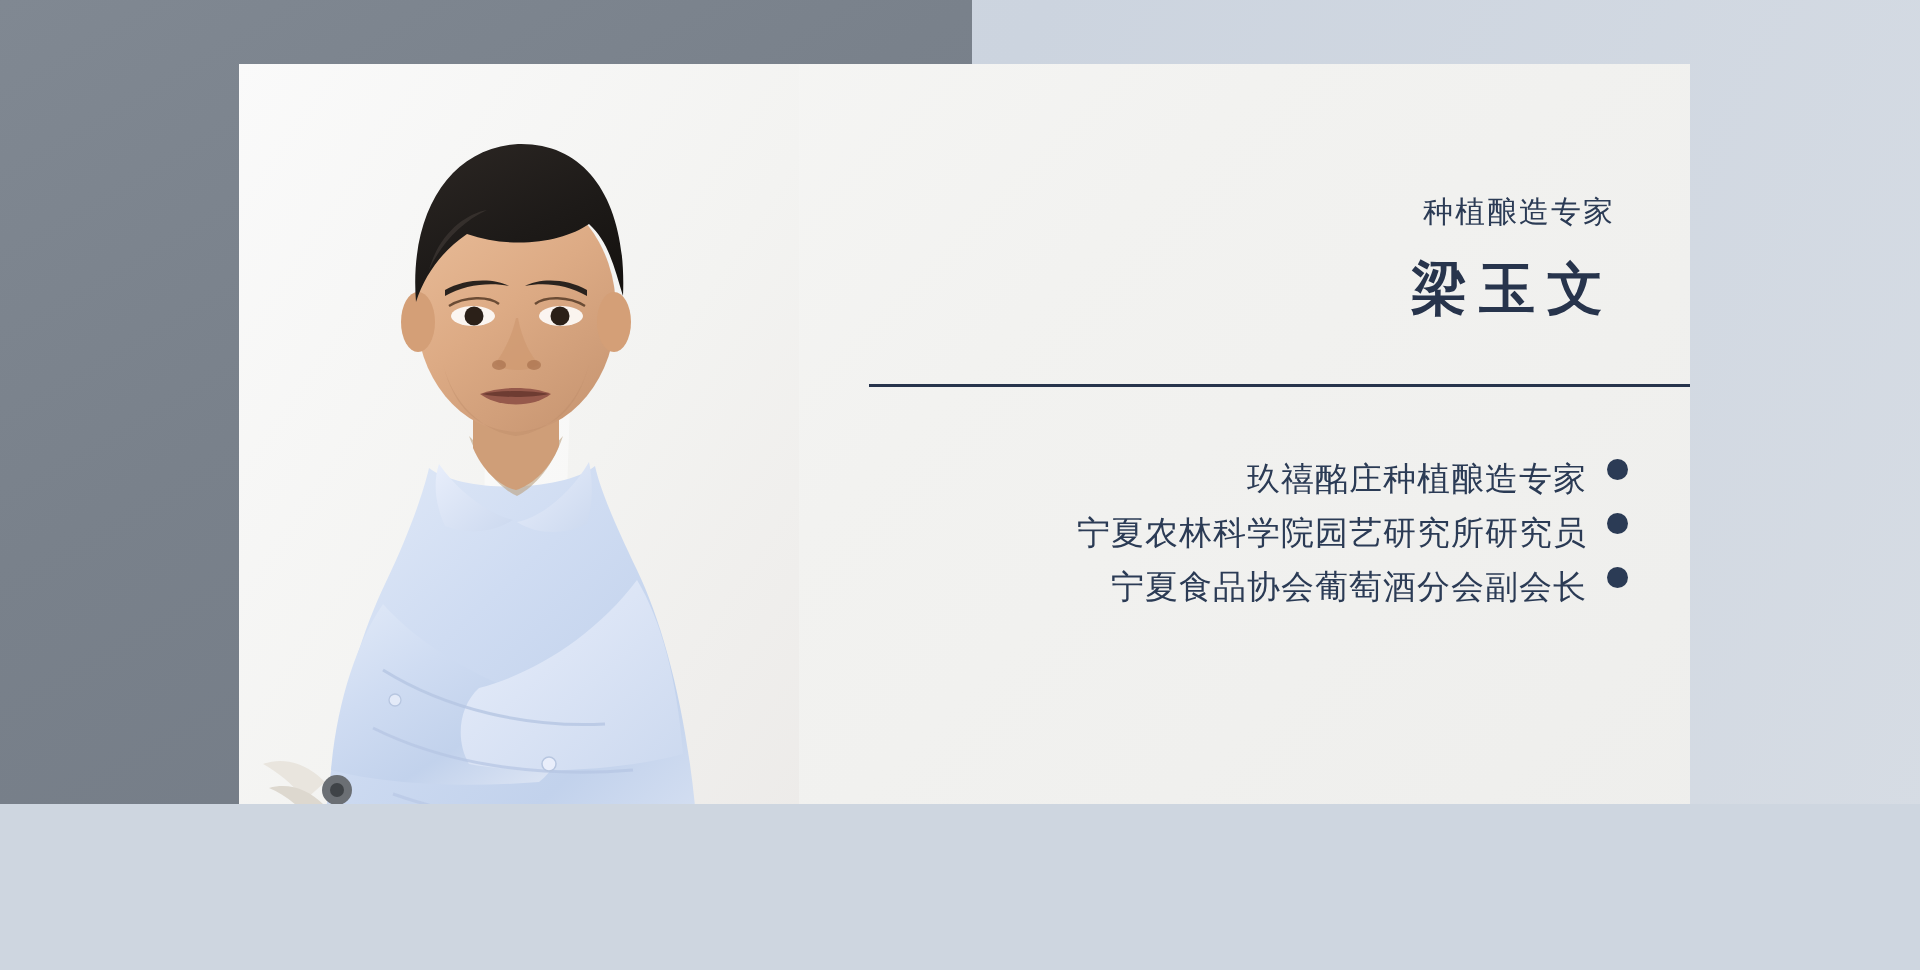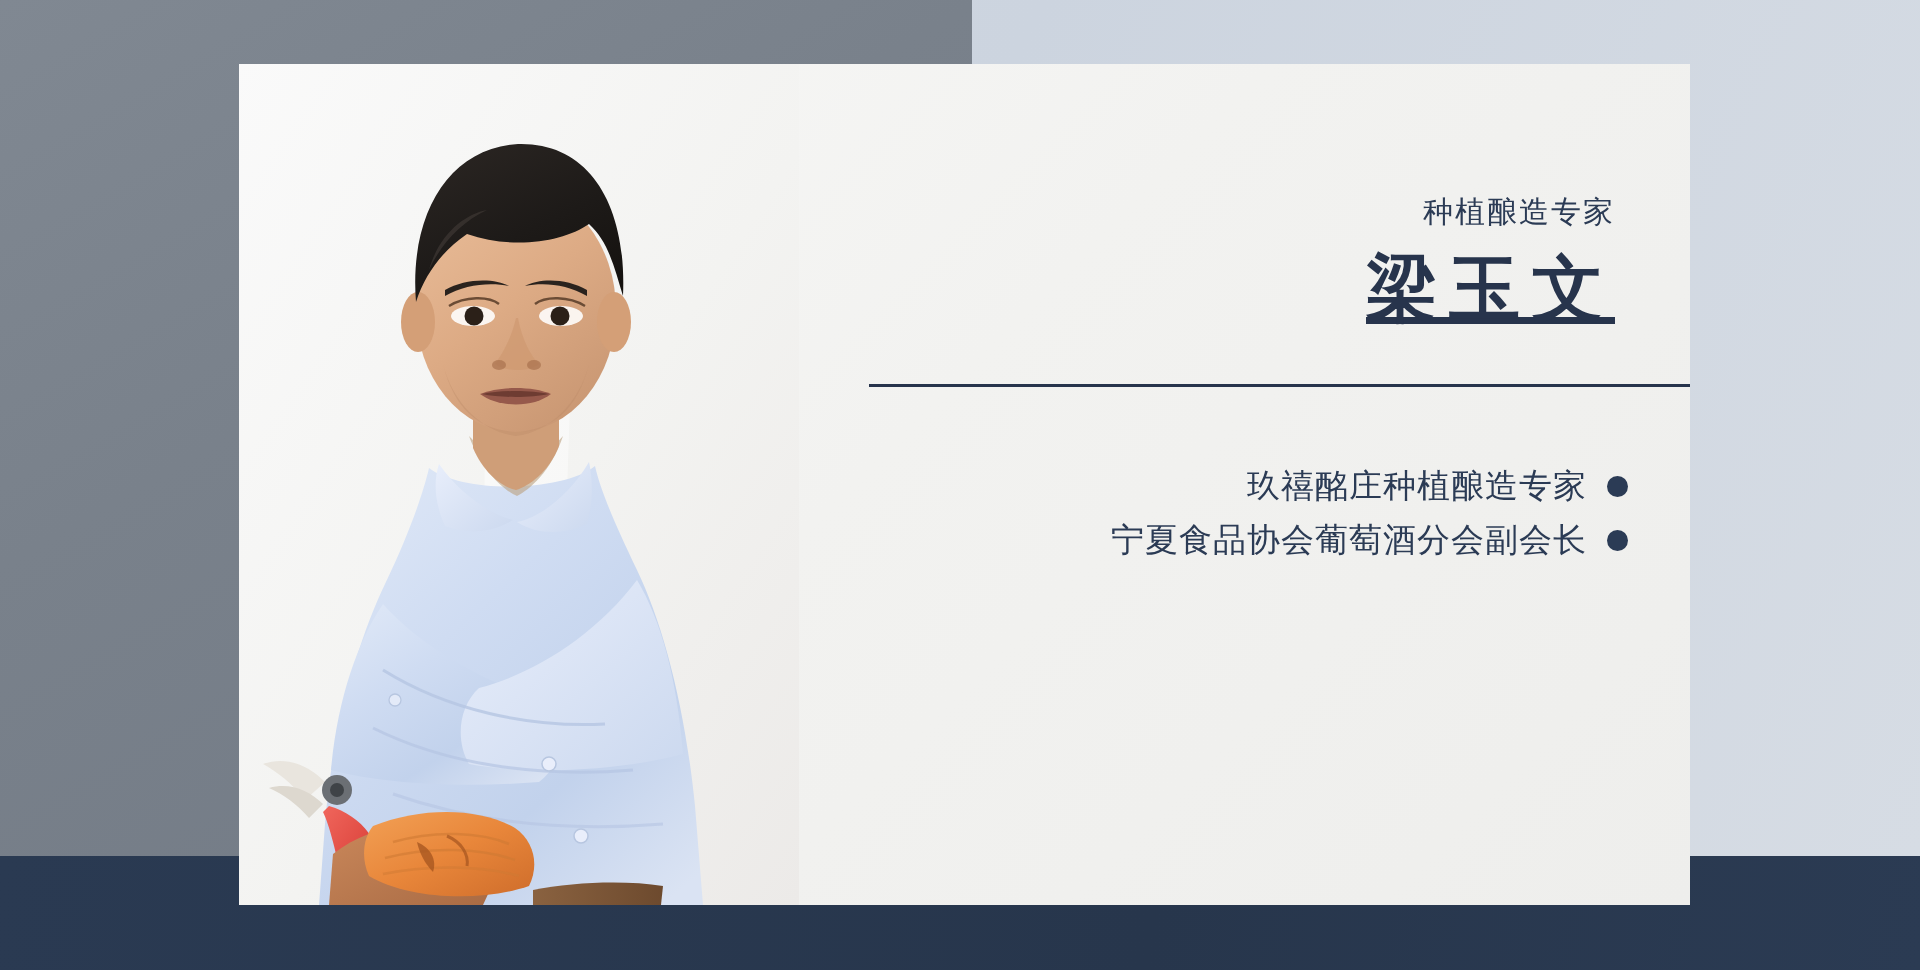--- a/index.html
+++ b/index.html
@@ -2,21 +2,21 @@
 <html><head>
 <meta charset="utf-8">
 <title>梁玉文</title>
 <style>
   html,body{margin:0;padding:0;}
   body{
     width:1920px;height:970px;overflow:hidden;
     font-family:"Liberation Sans","DejaVu Sans",sans-serif;
     background:#ced6e0;
   }
-  #stage{position:relative;width:1920px;height:970px;overflow:hidden;}
+  #stage{position:relative;width:1920px;height:804px;overflow:hidden;}
 
   
   .bg-right{
     position:absolute;left:0;top:0;width:1920px;height:856px;
     background:linear-gradient(115deg,#d2d9e2 0%,#ccd4df 45%,#d6dce4 100%);
   }
   .bg-gray{
     position:absolute;left:0;top:0;width:972px;height:856px;
     background:linear-gradient(150deg,#808892 0%,#79818b 40%,#727a85 100%);
   }
@@ -47,39 +47,38 @@
   }
   .subtitle{
     position:absolute;right:75px;top:131px;
     font-size:30px;line-height:34px;letter-spacing:2px;
     color:#2b3b55;font-weight:400;white-space:nowrap;
     text-align:right;
   }
   .name{
     position:absolute;right:75px;top:176px;
     font-family:"Liberation Serif","DejaVu Serif",serif;
-    font-size:71px;line-height:98px;letter-spacing:12px;
+    font-size:56px;line-height:98px;letter-spacing:12px;
     color:#27344c;font-weight:700;white-space:nowrap;
     text-align:right;
-    text-decoration:underline;
   }
   .rule{
     position:absolute;left:-130px;top:319px;width:851px;height:5px;
   }
   .rule .line{
     position:absolute;left:0;top:1px;width:843px;height:3px;
     background:#27344c;
   }
 
   .creds{
     position:absolute;right:62px;top:395px;width:640px;
     display:flex;flex-direction:column;gap:0;
   }
   .cred-row{
-    display:flex;align-items:center;justify-content:flex-end;
+    display:flex;justify-content:flex-end;
     height:54px;
   }
   .cred-text{
     font-size:33px;line-height:40px;letter-spacing:1px;
     color:#2b3b55;white-space:nowrap;text-align:right;
   }
   .cred-dot{
     width:21px;height:21px;border-radius:50%;
     background:#2b3b55;margin-left:20px;flex:0 0 auto;
   }
@@ -253,20 +252,24 @@
       </div>
 
       <div class="creds">
 
         <div class="cred-row">
           <span class="cred-text">玖禧酩庄种植酿造专家</span>
           <span class="cred-dot"></span>
         </div>
 
 
+        <div class="cred-row">
+          <span class="cred-text">宁夏农林科学院园艺研究所研究员</span>
+          <span class="cred-dot"></span>
+        </div>
 
 
         <div class="cred-row">
           <span class="cred-text">宁夏食品协会葡萄酒分会副会长</span>
           <span class="cred-dot"></span>
         </div>
 
       </div>
     </div>
   </div>

